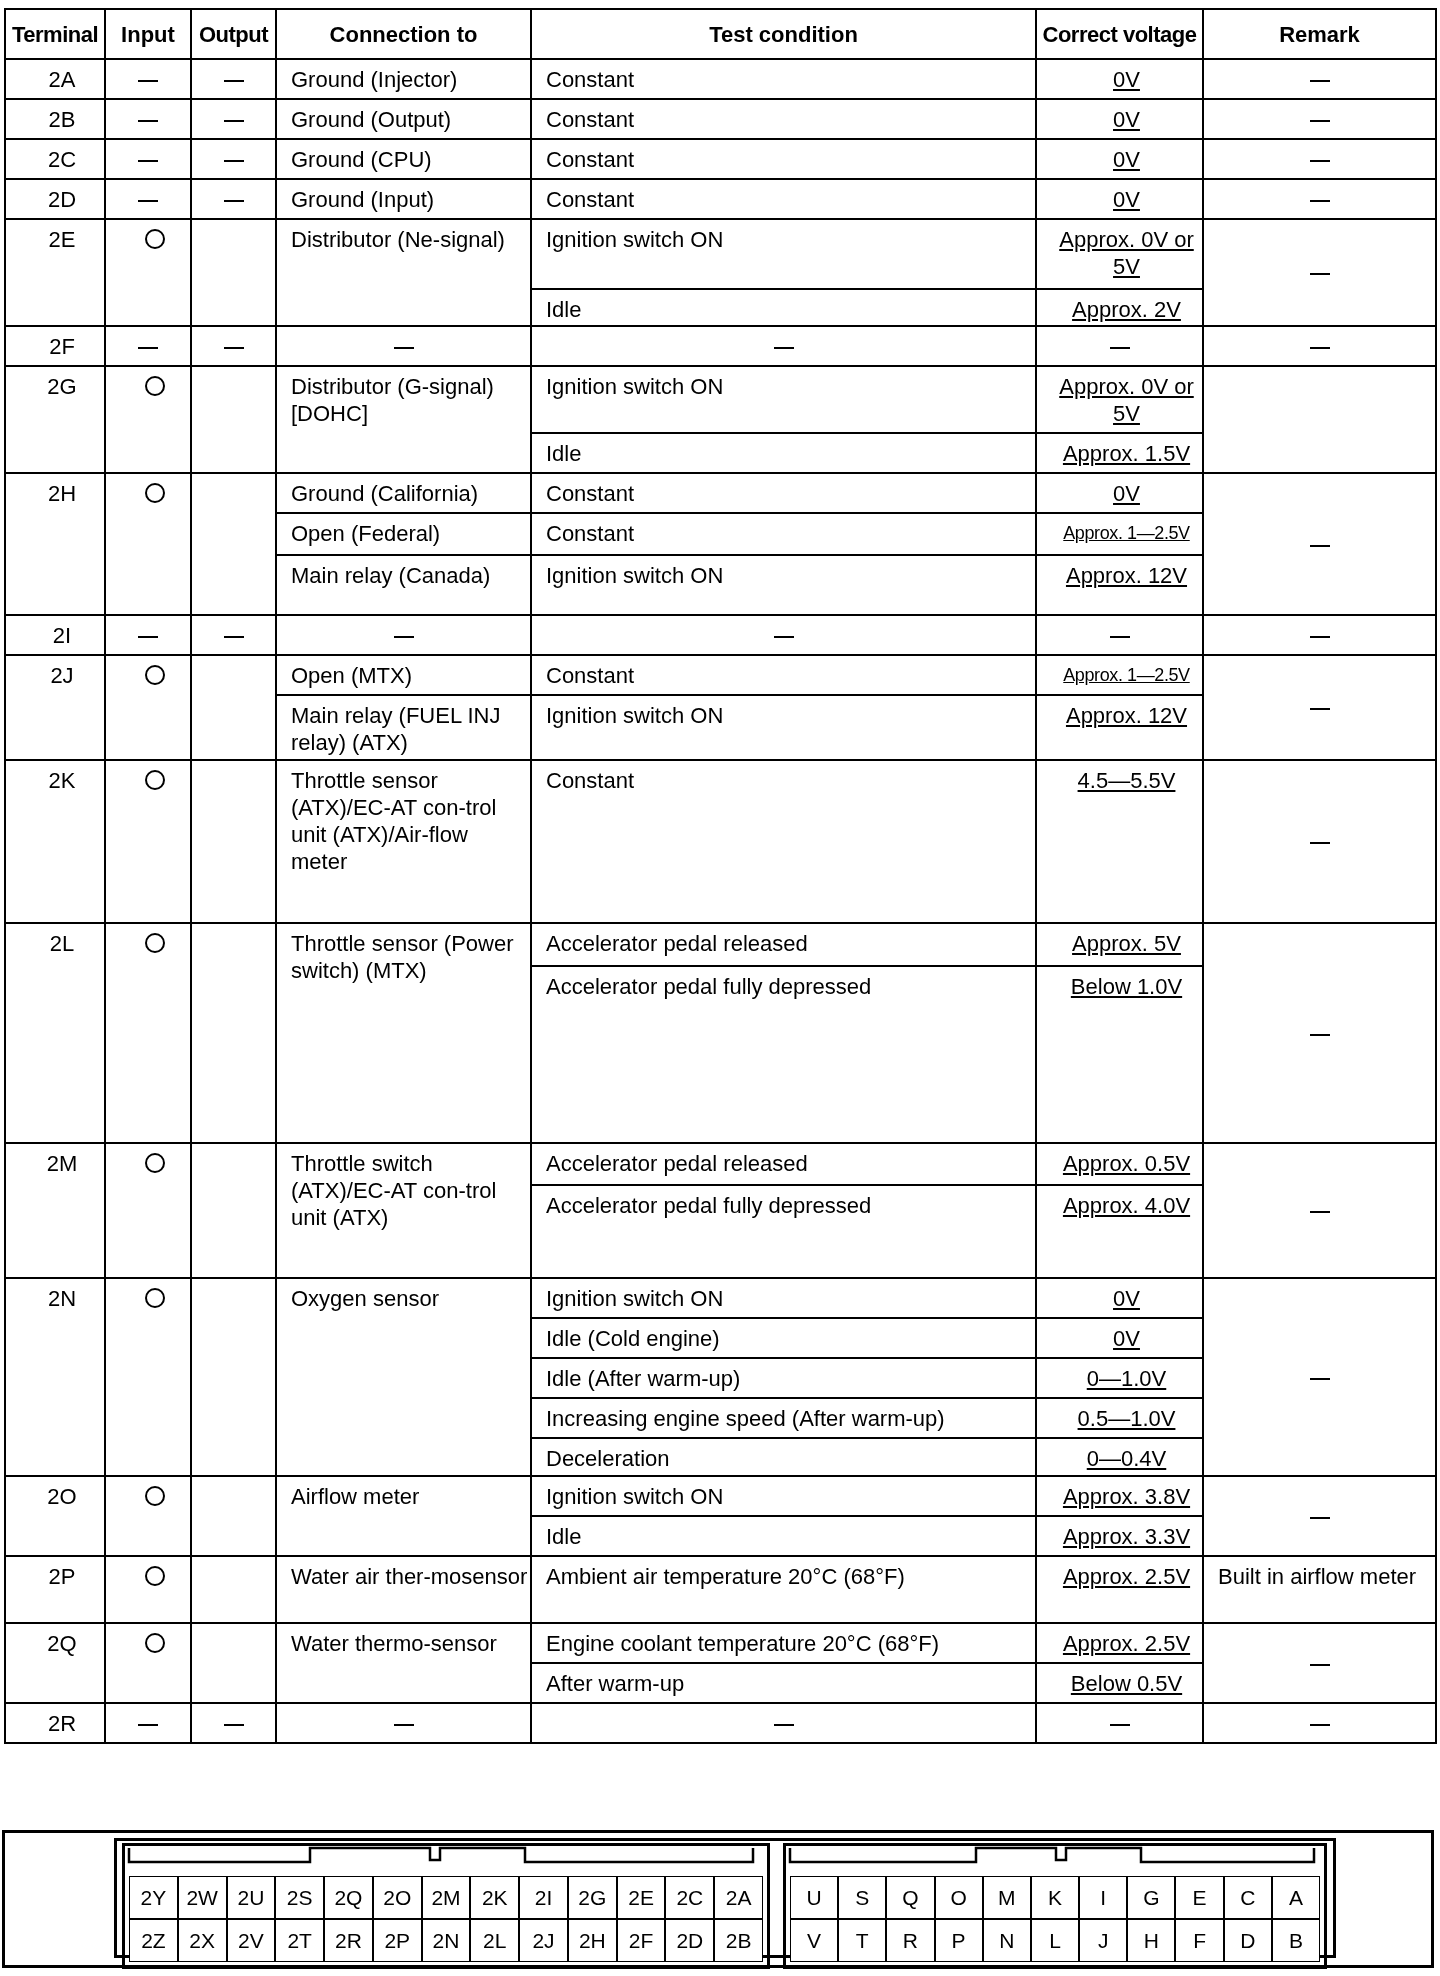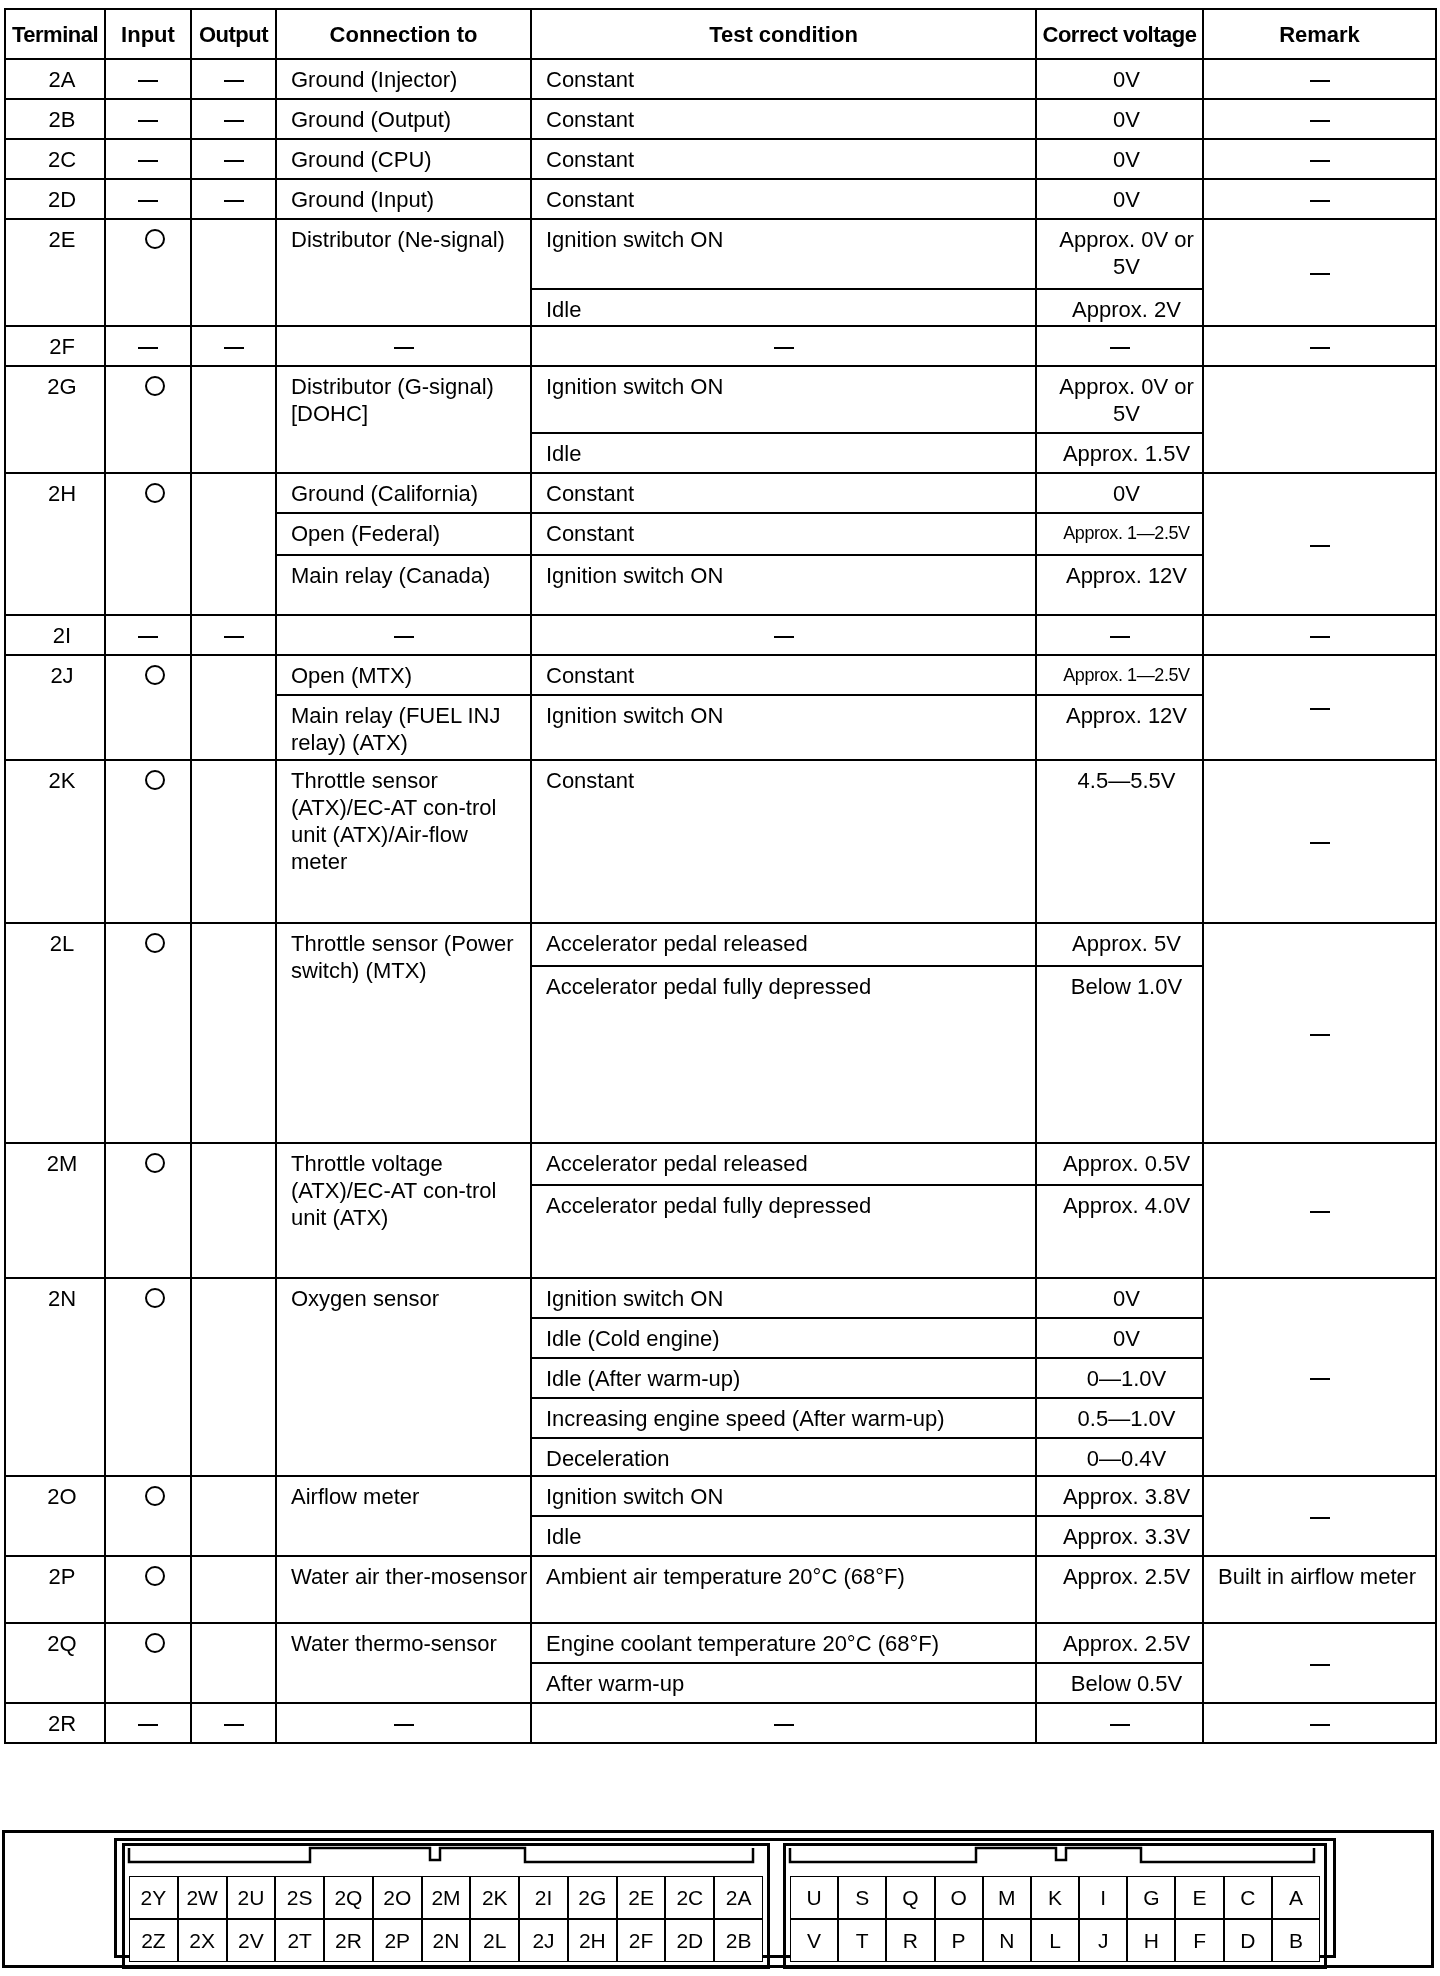--- a/index.html
+++ b/index.html
@@ -8,21 +8,21 @@
   table.pinout { position:absolute; left:4px; top:8px; width:1431px;
                  border-collapse:collapse; table-layout:fixed; }
   table.pinout th, table.pinout td { border:2px solid #000; padding:0 0 0 14px;
                  vertical-align:top; font-size:22px; line-height:27px; }
   table.pinout th { font-family:"Liberation Sans", sans-serif; font-weight:bold;
                  text-align:center; vertical-align:middle; padding:0; height:48px; font-size:22px;border-radius:7px; }
   th.narrow { font-size:20px; letter-spacing:-0.5px; }
   td.c { text-align:center; padding-left:0; }
   td .t { display:block; padding-top:6px; }
   td.v { text-align:center; padding:0; }
-  td.v .t { padding-top:6px; }
+  td.v .t { padding-top:6px;text-decoration:underline; }
   .small { font-size:18px; letter-spacing:-0.4px; }
   .circle { display:inline-block; width:16px; height:16px; border:2px solid #000;
             border-radius:50%; margin-top:9px; }
   .dash { display:inline-block; width:20px; height:0; border-top:2px solid #000;
           vertical-align:middle; }
   .dashcell { vertical-align:middle !important; text-align:center; padding:0 !important; }
 
   
   .conn-frame { position:absolute; left:2px; top:1830px; width:1432px; height:138px;
                 border:3px solid #000; box-sizing:border-box; }
@@ -313,21 +313,21 @@
           <span class="t">Below 1.0V</span>
         </td>
       </tr>
       <tr style="height: 42px;">
         <td class="c" rowspan="2">
           <span class="t">2M</span>
         </td>
         <td class="c" rowspan="2"><span class="circle"></span></td>
         <td class="c" rowspan="2"></td>
         <td rowspan="2">
-          <span class="t">Throttle voltage (ATX)/EC-AT con-trol unit (ATX)</span>
+          <span class="t">Throttle switch (ATX)/EC-AT con-trol unit (ATX)</span>
         </td>
         <td>
           <span class="t">Accelerator pedal released</span>
         </td>
         <td class="v">
           <span class="t">Approx. 0.5V</span>
         </td>
         <td rowspan="2" class="dashcell"><span class="dash" title=""></span></td>
       </tr>
       <tr style="height: 93px;">

